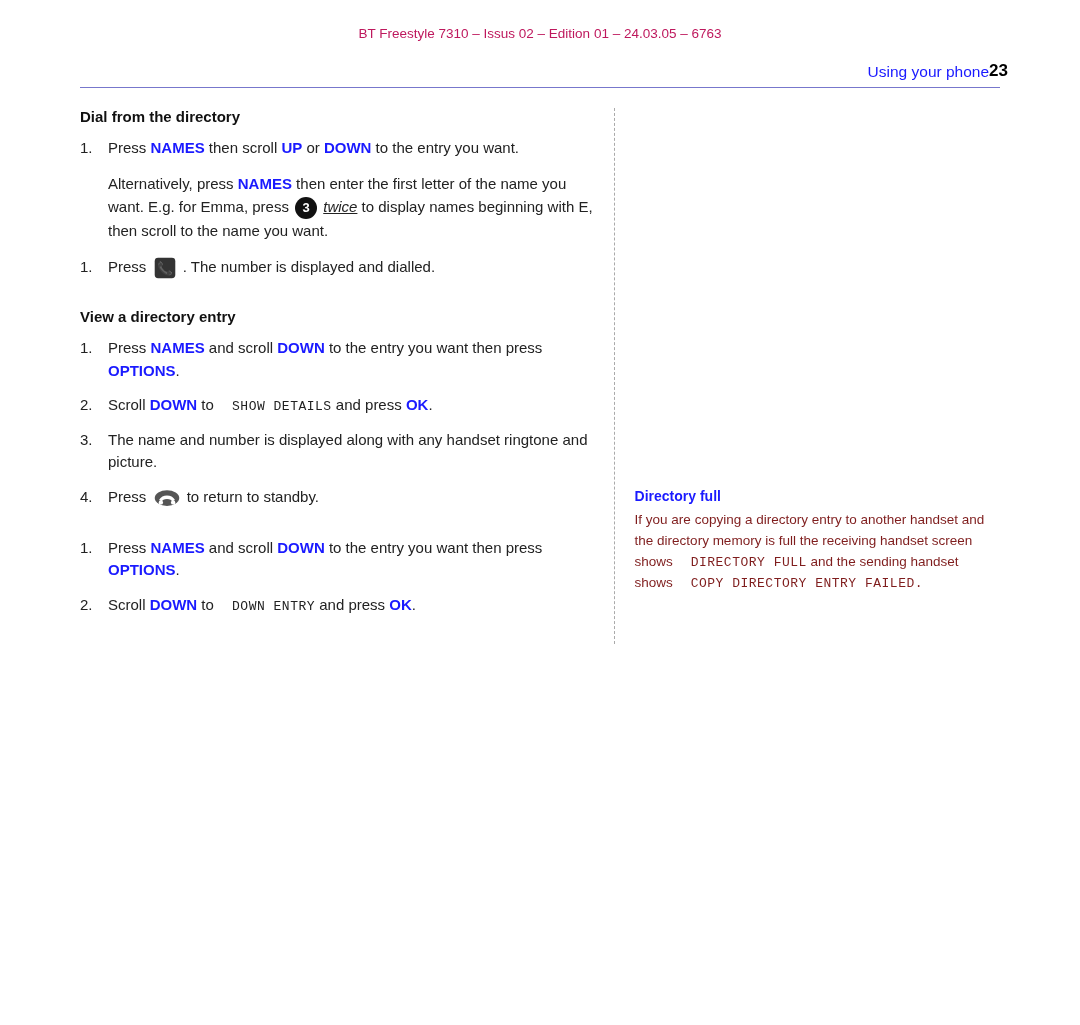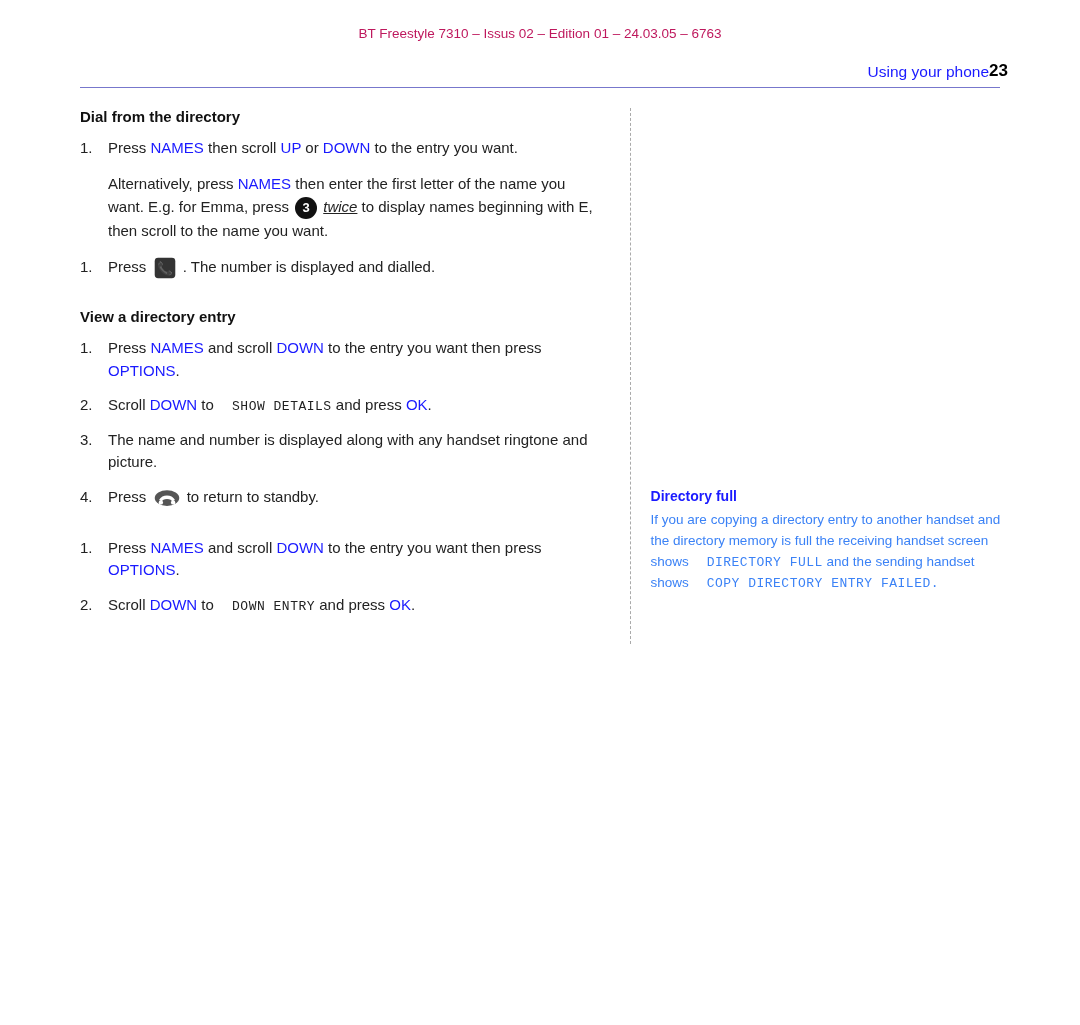--- a/index.html
+++ b/index.html
@@ -55,21 +55,21 @@
     .top-divider {
       border: none;
       border-top: 1.5px solid #7777cc;
       margin: 6px 80px 0 80px;
     }
 
     
     .content-area {
       display: flex;
       padding: 20px 80px 0 80px;
-      gap: 16px;
+      gap: 0;
     }
 
     .main-column {
       flex: 0 0 58%;
       padding-right: 20px;
     }
 
     .side-column {
       flex: 0 0 42%;
       padding-left: 20px;
@@ -113,21 +113,21 @@
       margin-right: 6px;
       flex-shrink: 0;
     }
 
     .li-content {
       flex: 1;
     }
 
     .blue-bold {
       color: #1a1aff;
-      font-weight: normal;
+      font-weight: bold;
     }
 
     .mono-text {
       font-family: 'Courier New', Courier, monospace;
       font-size: 13px;
       letter-spacing: 0.5px;
       margin-left: 14px;
     }
 
     
@@ -175,21 +175,21 @@
     }
 
     .side-note-title {
       color: #1a1aff;
       font-weight: bold;
       font-size: 14px;
       margin-bottom: 6px;
     }
 
     .side-note-body {
-      color: #3b82f6;
+      color: #7f1d1d;
       font-size: 13.5px;
       line-height: 1.55;
     }
   </style>
 </head>
 <body>
 
 <div class="page-container">
 
   <div class="header">

